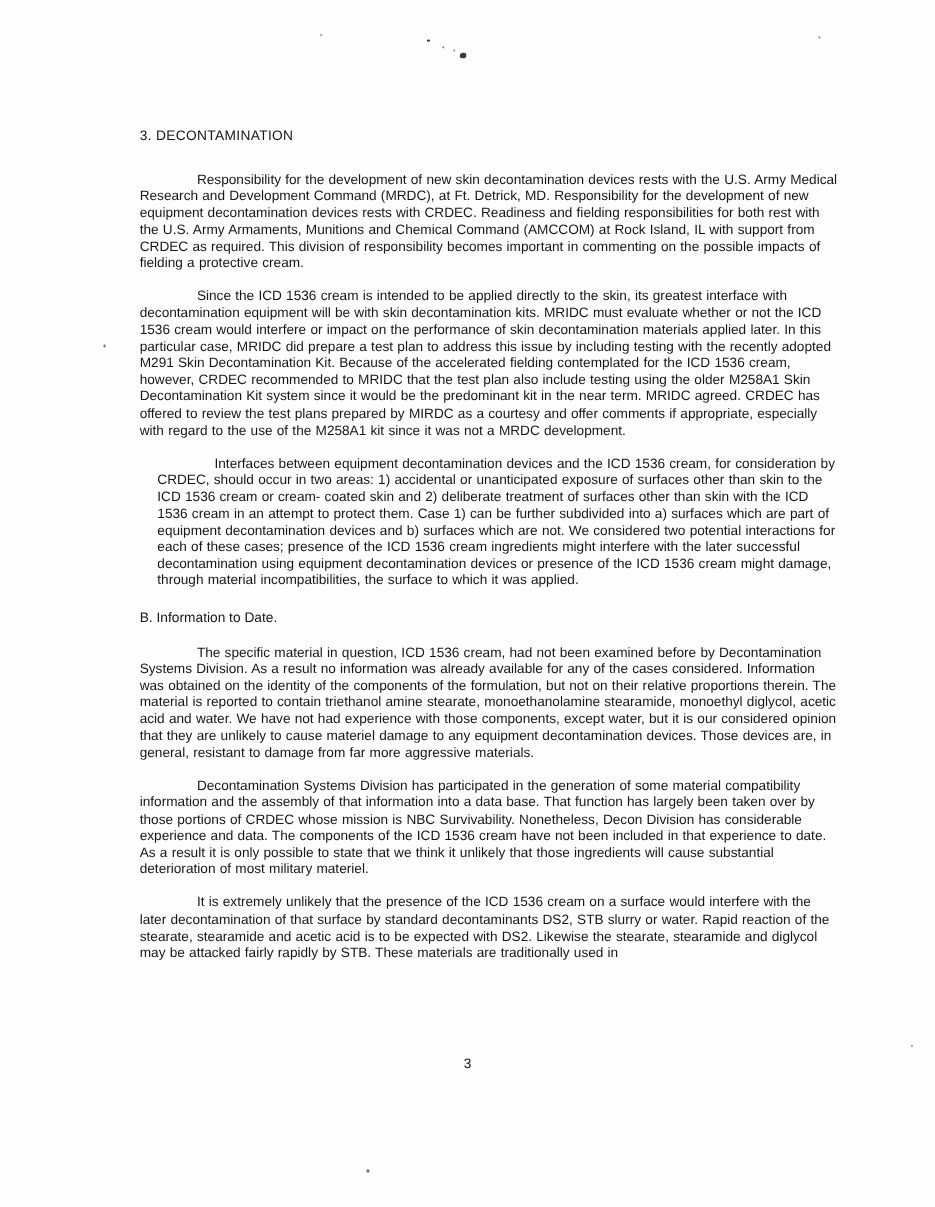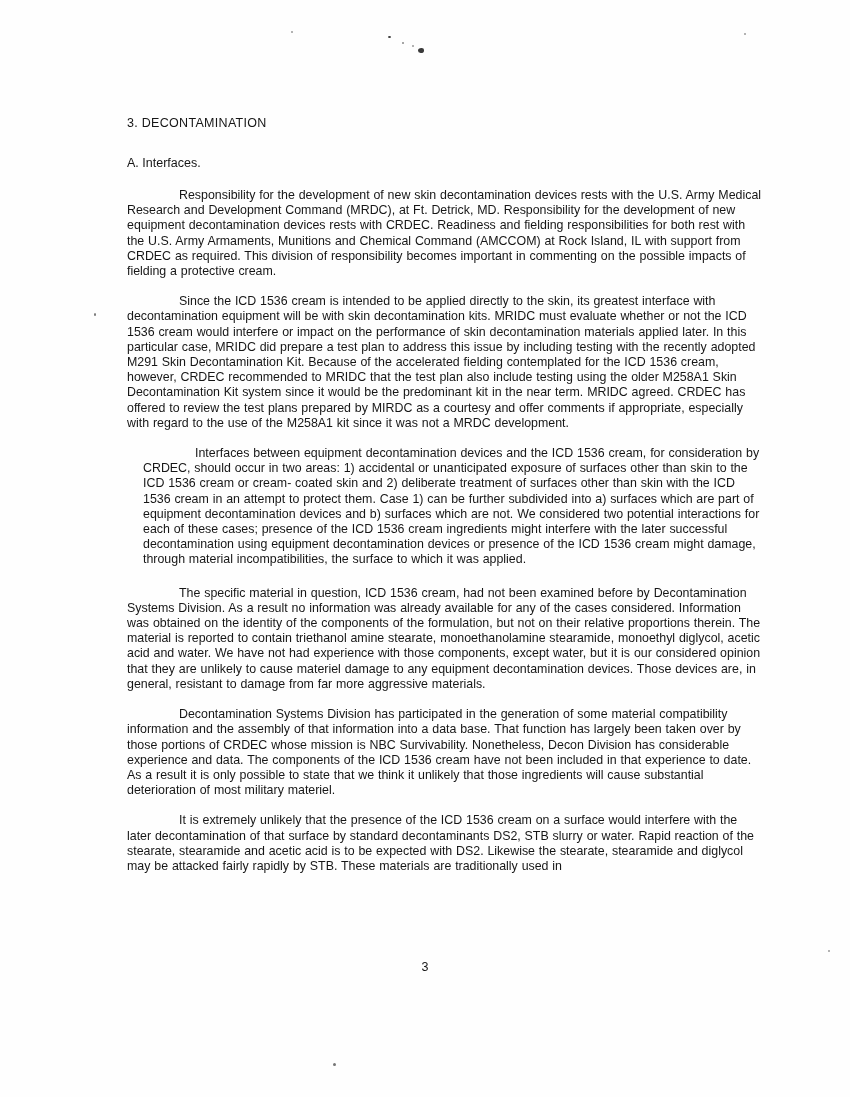--- a/index.html
+++ b/index.html
@@ -78,28 +78,28 @@
   <span class="speck s5"></span>
   <span class="speck s6"></span>
   <span class="speck s7"></span>
   <span class="speck s8"></span>
   <span class="speck s9"></span>
 
   <div class="content">
 
     <p class="heading">3.  DECONTAMINATION</p>
 
-    <p class="subhead">A.  Interfaces.</p>
 
     <p class="para">Responsibility for the development of new skin decontamination devices rests with the U.S. Army Medical Research and Development Command (MRDC), at Ft. Detrick, MD.  Responsibility for the development of new equipment decontamination devices rests with CRDEC.  Readiness and fielding responsibilities for both rest with the U.S. Army Armaments, Munitions and Chemical Command (AMCCOM) at Rock Island, IL with support from CRDEC as required.  This division of responsibility becomes important in commenting on the possible impacts of fielding a protective cream.</p>
 
     <p class="para">Since the ICD 1536 cream is intended to be applied directly to the skin, its greatest interface with decontamination equipment will be with skin decontamination kits.  MRIDC must evaluate whether or not the ICD 1536 cream would interfere or impact on the performance of skin decontamination materials applied later.  In this particular case, MRIDC did prepare a test plan to address this issue by including testing with the recently adopted M291 Skin Decontamination Kit.  Because of the accelerated fielding contemplated for the ICD 1536 cream, however, CRDEC recommended to MRIDC that the test plan also include testing using the older M258A1 Skin Decontamination Kit system since it would be the predominant kit in the near term.  MRIDC agreed.  CRDEC has offered to review the test plans prepared by MIRDC as a courtesy and offer comments if appropriate, especially with regard to the use of the M258A1 kit since it was not a MRDC development.</p>
 
     <p class="para last-a">Interfaces between equipment decontamination devices and the ICD 1536 cream, for consideration by CRDEC, should occur in two areas: 1) accidental or unanticipated exposure of surfaces other than skin to the ICD 1536 cream or cream- coated skin and 2) deliberate treatment of surfaces other than skin with the ICD 1536 cream in an attempt to protect them.  Case 1) can be further subdivided into a) surfaces which are part of equipment decontamination devices and b) surfaces which are not.  We considered two potential interactions for each of these cases; presence of the ICD 1536 cream ingredients might interfere with the later successful decontamination using equipment decontamination devices or presence of the ICD 1536 cream might damage, through material incompatibilities, the surface to which it was applied.</p>
 
+    <p class="subhead section-b-gap">B.  Information to Date.</p>
 
     <p class="para">The specific material in question, ICD 1536 cream, had not been examined before by Decontamination Systems Division.  As a result no information was already available for any of the cases considered.  Information was obtained on the identity of the components of the formulation, but not on their relative proportions therein.  The material is reported to contain triethanol amine stearate, monoethanolamine stearamide, monoethyl diglycol, acetic acid and water.  We have not had experience with those components, except water, but it is our considered opinion that they are unlikely to cause materiel damage to any equipment decontamination devices.  Those devices are, in general, resistant to damage from far more aggressive materials.</p>
 
     <p class="para">Decontamination Systems Division has participated in the generation of some material compatibility information and the assembly of that information into a data base.  That function has largely been taken over by those portions of CRDEC whose mission is NBC Survivability.  Nonetheless, Decon Division has considerable experience and data.  The components of the ICD 1536 cream have not been included in that experience to date.  As a result it is only possible to state that we think it unlikely that those ingredients will cause substantial deterioration of most military materiel.</p>
 
     <p class="para">It is extremely unlikely that the presence of the ICD 1536 cream on a surface would interfere with the later decontamination of that surface by standard decontaminants DS2, STB slurry or water.  Rapid reaction of the stearate, stearamide and acetic acid is to be expected with DS2.  Likewise the stearate, stearamide and diglycol may be attacked fairly rapidly by STB.  These materials are traditionally used in</p>
 
   </div>
 
   <div class="page-number">3</div>

